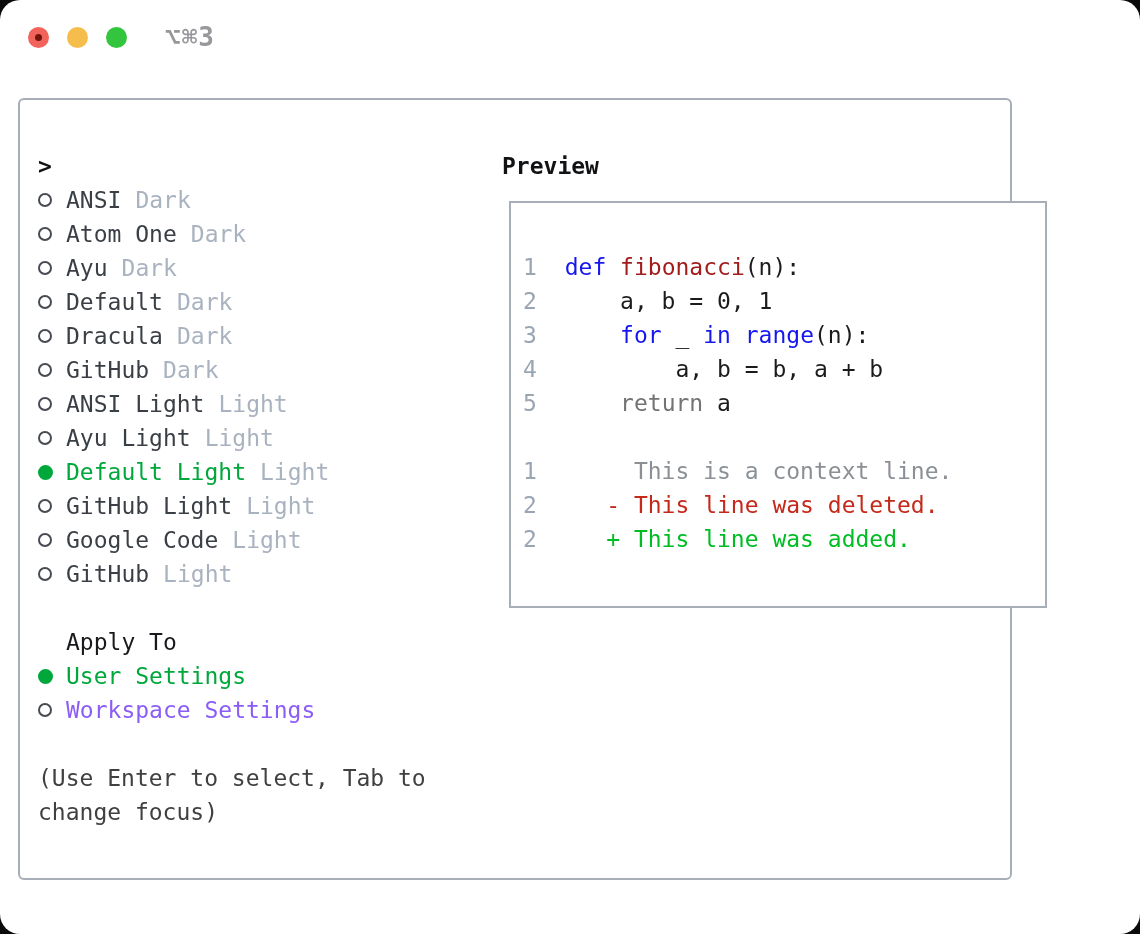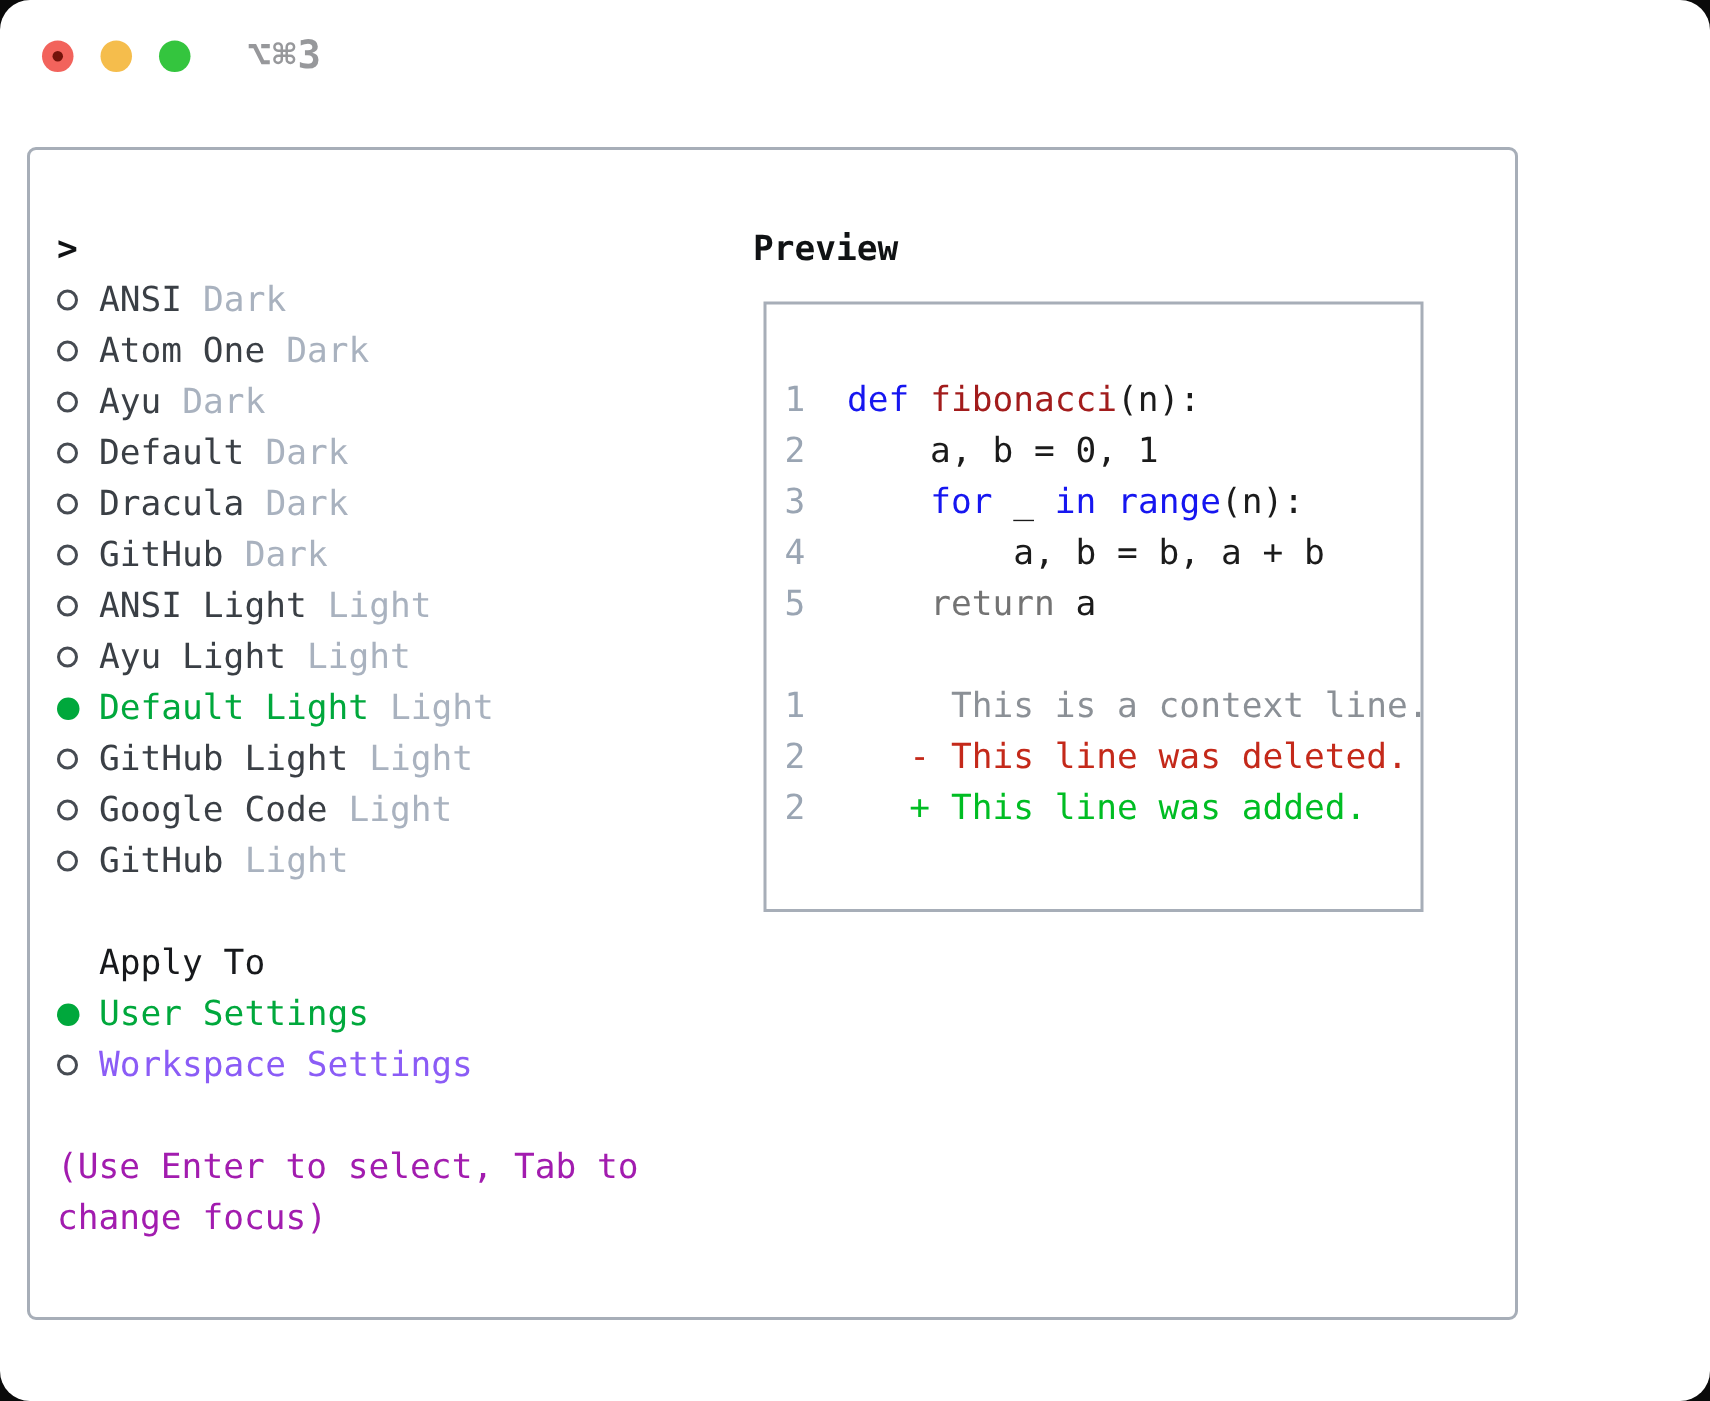--- a/index.html
+++ b/index.html
@@ -25,25 +25,25 @@
   .caret{font-weight:bold;color:#101214;}
   .header-text{font-weight:bold;color:#101214;}
   .radio{width:14px;height:14px;border:2px solid #464b52;border-radius:50%;box-sizing:border-box;}
   .radio.sel{background:#00a83c;border-color:#00a83c;width:15px;height:15px;}
   .t-name{color:#3a3f45;}
   .theme-row.selected .t-name{color:#00a83c;}
   .t-tag{color:#a9b2bf;margin-left:14px;}
   .sub-header{color:#17191c;}
   .opt-label{color:#8b5cf6;}
   .opt-row.selected .opt-label{color:#00a83c;}
-  .help{height:34px;display:flex;align-items:center;font-size:23px;color:#a21caf;white-space:pre;}
+  .help{height:34px;display:flex;align-items:center;font-size:23px;color:#404040;white-space:pre;}
 
   
   .preview-title{position:absolute;left:482px;top:49px;height:34px;display:flex;align-items:center;font-size:23px;font-weight:bold;color:#101214;}
-  .preview-box{position:absolute;left:489px;top:101px;width:440px;height:407px;border:2px solid #a7aeb8;box-sizing:border-box;padding:47px 0 0 12px;overflow:hidden;background:#ffffff;}
+  .preview-box{position:absolute;left:489px;top:101px;width:538px;height:407px;border:2px solid #a7aeb8;box-sizing:border-box;padding:47px 0 0 12px;overflow:hidden;background:#ffffff;}
   .code-row{height:34px;line-height:34px;font-size:23px;white-space:pre;}
   .lnum{display:inline-block;width:14px;color:#9aa5b3;}
 </style>
 </head>
 <body>
 
 <div class="window">
   <div class="titlebar">
     <div class="light close">
       <span class="dot"></span>

